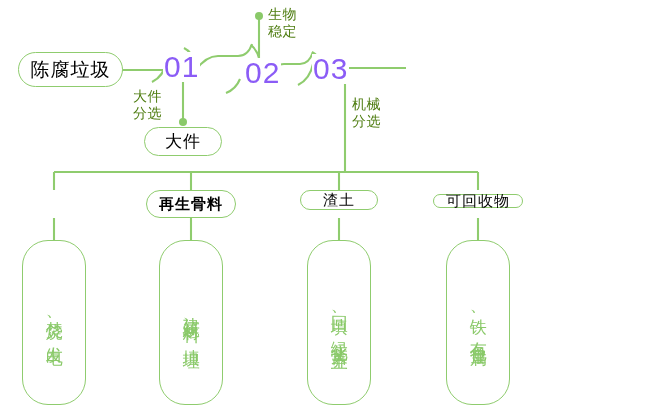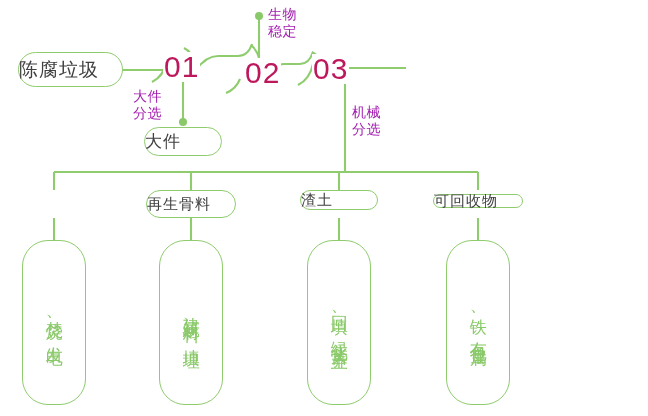--- a/index.html
+++ b/index.html
@@ -12,48 +12,48 @@
     width:648px;height:416px;
     background:#ffffff;
     overflow:hidden;
   }
   #lines{position:absolute;left:0;top:0;width:648px;height:416px;}
 
   
   .pill{
     position:absolute;
     box-sizing:border-box;
-    display:flex;align-items:center;
+    display:flex;align-items:center;justify-content:center;
     border:1.6px solid #8fcc6e;
     border-radius:999px;
-    color:#404040;
+    color:#000000;
     background:#ffffff;
     white-space:nowrap;
     letter-spacing:1px;
   }
   .pill.big{font-size:19px;}
   .pill.mid{font-size:17px;}
   .pill.sml{font-size:15px;}
 
   
   .num{
     position:absolute;
-    color:#be185d;
+    color:#8b5cf6;
     font-size:30px;
     letter-spacing:1px;
     line-height:1;
     font-weight:400;
     background:#ffffff;
     padding:0 1px;
   }
 
   
   .ann{
     position:absolute;
-    color:#a21caf;
+    color:#4d7c0f;
     font-size:14px;
     line-height:17px;
     letter-spacing:0.5px;
     text-align:left;
     background:#ffffff;
   }
 
   
   .vbox{
     position:absolute;
@@ -134,30 +134,30 @@
   <div class="ann" style="left:133px;top:88px;width:46px;">
     <div>大件</div>
     <div>分选</div>
   </div>
 
   <div class="ann" style="left:268px;top:6px;width:46px;">
     <div>生物</div>
     <div>稳定</div>
   </div>
 
-  <div class="ann" style="left:352px;top:104px;width:46px;">
+  <div class="ann" style="left:352px;top:96px;width:46px;">
     <div>机械</div>
     <div>分选</div>
   </div>
 
   <div class="pill mid" style="left:144px;top:127px;width:78px;height:29px;">
     <span>大件</span>
   </div>
 
-  <div class="pill sml" style="left:146px;top:190px;width:90px;height:28px;">
+  <div class="pill sml" style="left:146px;top:190px;width:90px;height:28px;font-weight:bold;">
     <span>再生骨料</span>
   </div>
   <div class="pill sml" style="left:300px;top:190px;width:78px;height:20px;">
     <span>渣土</span>
   </div>
   <div class="pill sml" style="left:433px;top:194px;width:90px;height:14px;">
     <span>可回收物</span>
   </div>
 
   <div class="vbox" style="left:22px;top:240px;width:64px;height:165px;">

